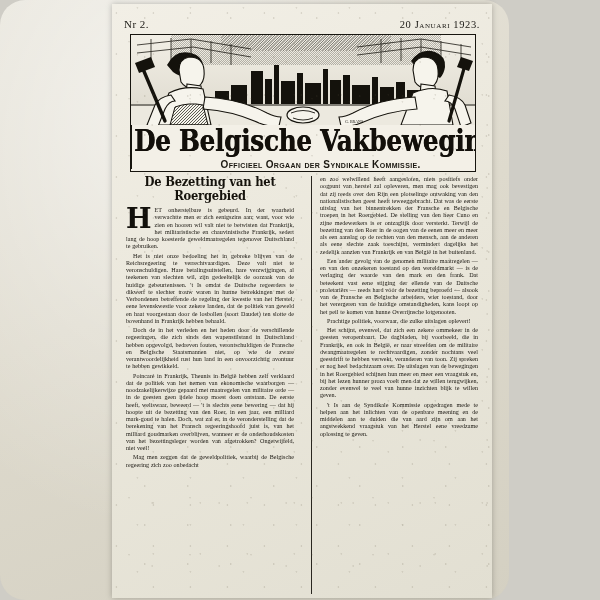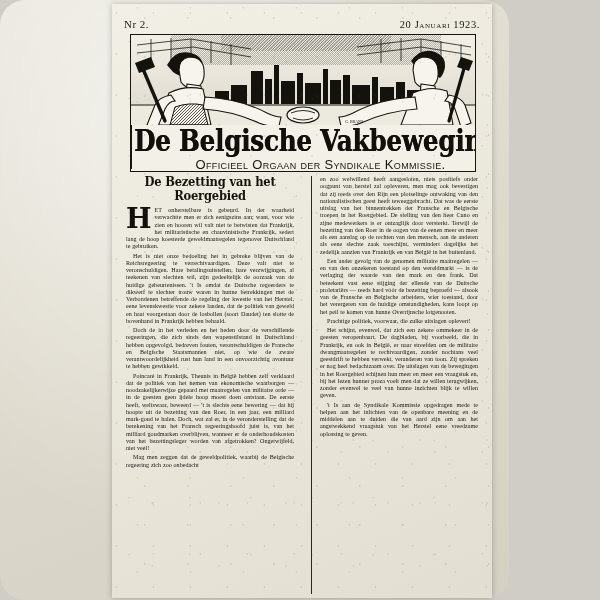--- a/index.html
+++ b/index.html
@@ -124,23 +124,23 @@
     line-height: 26px;
     color: #120f0a;
     letter-spacing: -0.3px;
     transform: scaleY(1.18) scaleX(0.99);
     margin-top: 3px;
     white-space: nowrap;
     text-shadow: 0.4px 0 0 #120f0a;
   }
   .paper-sub {
     font-family: "Liberation Sans", sans-serif;
-    font-size: 13px;
+    font-size: 10px;
     line-height: 9px;
-    font-weight: normal;
+    font-weight: bold;
     color: #1a1710;
     font-variant: small-caps;
     letter-spacing: .35px;
     margin-top: 5px;
     white-space: nowrap;
   }
 
   
   .article {
     position: absolute;

